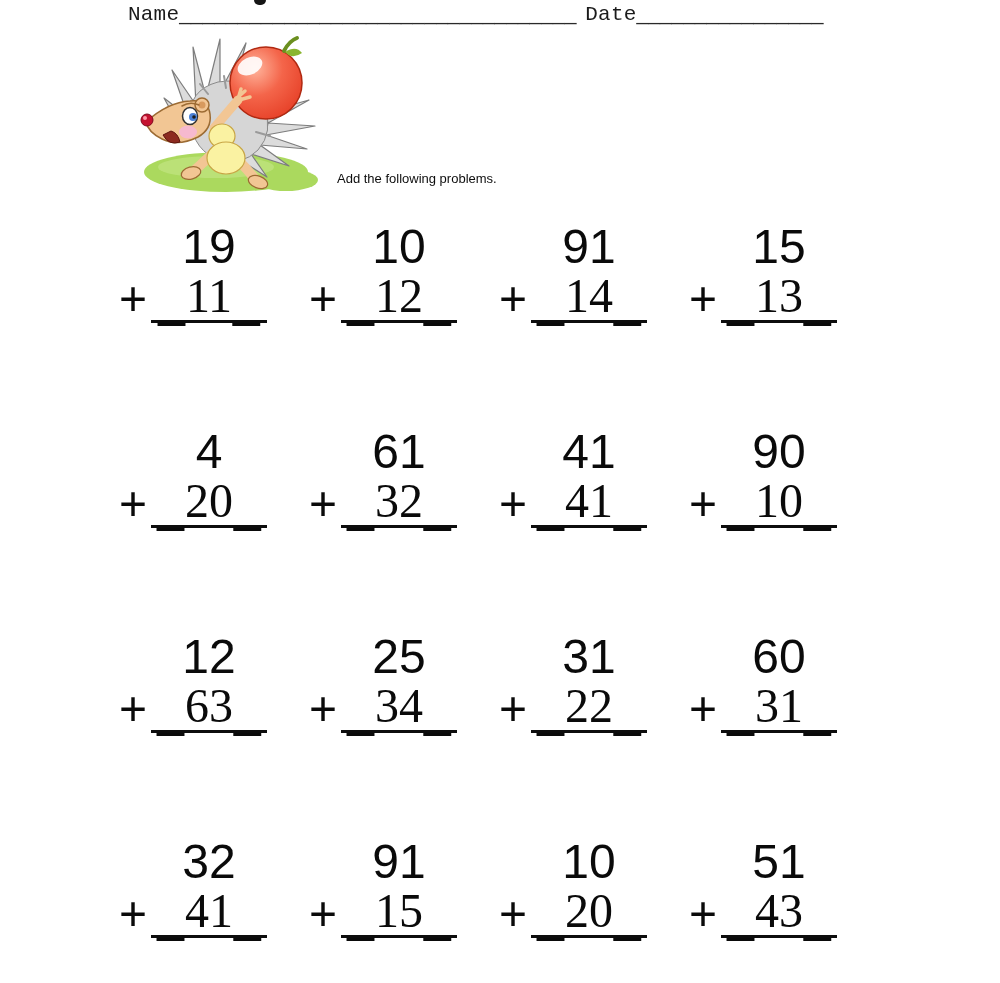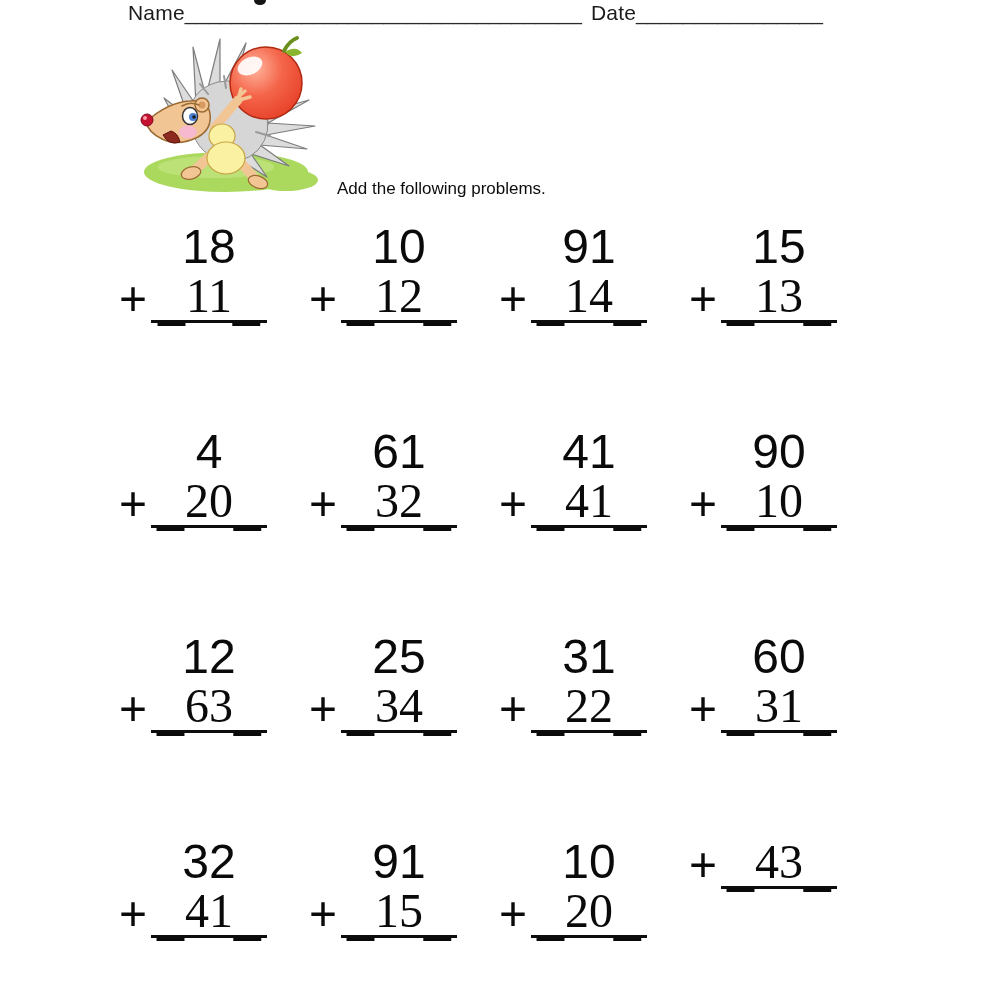--- a/index.html
+++ b/index.html
@@ -1,31 +1,31 @@
 <!DOCTYPE html>
 <html><head>
 <meta charset="utf-8">
 <style>
   * { box-sizing: border-box; }
   html,body { margin:0; padding:0; background:#ffffff; }
   body { font-family:"Liberation Sans", sans-serif; color:#111; }
   .page { position:relative; width:1000px; height:983px; background:#fff; overflow:hidden; }
 
   .header { position:absolute; left:128px; top:1px; font-size:21px; color:#1b1b1b; white-space:nowrap; }
-  .header .lbl { letter-spacing:0.2px; }
+  .header .lbl { letter-spacing:0.2px;font-family:Liberation Mono, monospace; }
   .blank { letter-spacing:0; color:#2a2a2a;margin-top:16px; }
   .name-gap { margin-right:9px; }
 
   .title-fragment { position:absolute; left:254px; top:0; width:12px; height:5px;
                     background:#161616; border-radius:0 0 5px 5px; }
 
   .illustration { position:absolute; left:138px; top:34px; width:184px; height:162px; }
   .illustration svg { width:100%; height:100%; display:block; }
 
-  .instruction { position:absolute; left:337px; top:179px; font-size:17px; color:#0d0d0d; }
+  .instruction { position:absolute; left:337px; top:171px; font-size:13px; color:#0d0d0d; }
 
   .problems { position:absolute; left:115px; top:222px;
               display:grid; grid-template-columns:repeat(4,152px);
               column-gap:38px; row-gap:104px; }
   .problem { width:152px; }
   .top-number { margin-left:36px; text-align:center; font-size:48px; line-height:49px; color:#0a0a0a; }
   .addend-row { display:flex; align-items:flex-end; font-size:48px; line-height:49px; color:#0a0a0a; }
   .plus { flex:none; width:36px; padding-left:4px; }
   .underlined { flex:1; display:flex; justify-content:center; align-items:flex-end;
                 border-bottom:3px solid #0d0d0d; }
@@ -100,21 +100,21 @@
       <path d="M44,72 Q52,67 61,71" stroke="#9c6b33" stroke-width="1.5" fill="none" stroke-linecap="round"></path>
       <ellipse cx="50" cy="98" rx="9" ry="6.5" fill="#f6b9cf"></ellipse>
       <path d="M25,101 q6,11 17,7 q-2,-9 -9,-11 z" fill="#8c2a20" stroke="#5e130e" stroke-width="1"></path>
     </svg>
   </div>
 
   <div class="instruction">Add the following problems.</div>
 
   <div class="problems" id="problems">
       <div class="problem">
-        <div class="top-number">18</div>
+        <div class="top-number">19</div>
         <div class="addend-row">
           <span class="plus">+</span>
           <span class="underlined">
             <span class="us">_</span>
             <span class="addend">11</span>
             <span class="us">_</span>
           </span>
         </div>
       </div>
       <div class="problem">
@@ -265,20 +265,21 @@
         <div class="addend-row">
           <span class="plus">+</span>
           <span class="underlined">
             <span class="us">_</span>
             <span class="addend">20</span>
             <span class="us">_</span>
           </span>
         </div>
       </div>
       <div class="problem">
+        <div class="top-number">51</div>
         <div class="addend-row">
           <span class="plus">+</span>
           <span class="underlined">
             <span class="us">_</span>
             <span class="addend">43</span>
             <span class="us">_</span>
           </span>
         </div>
       </div>
     </div>

